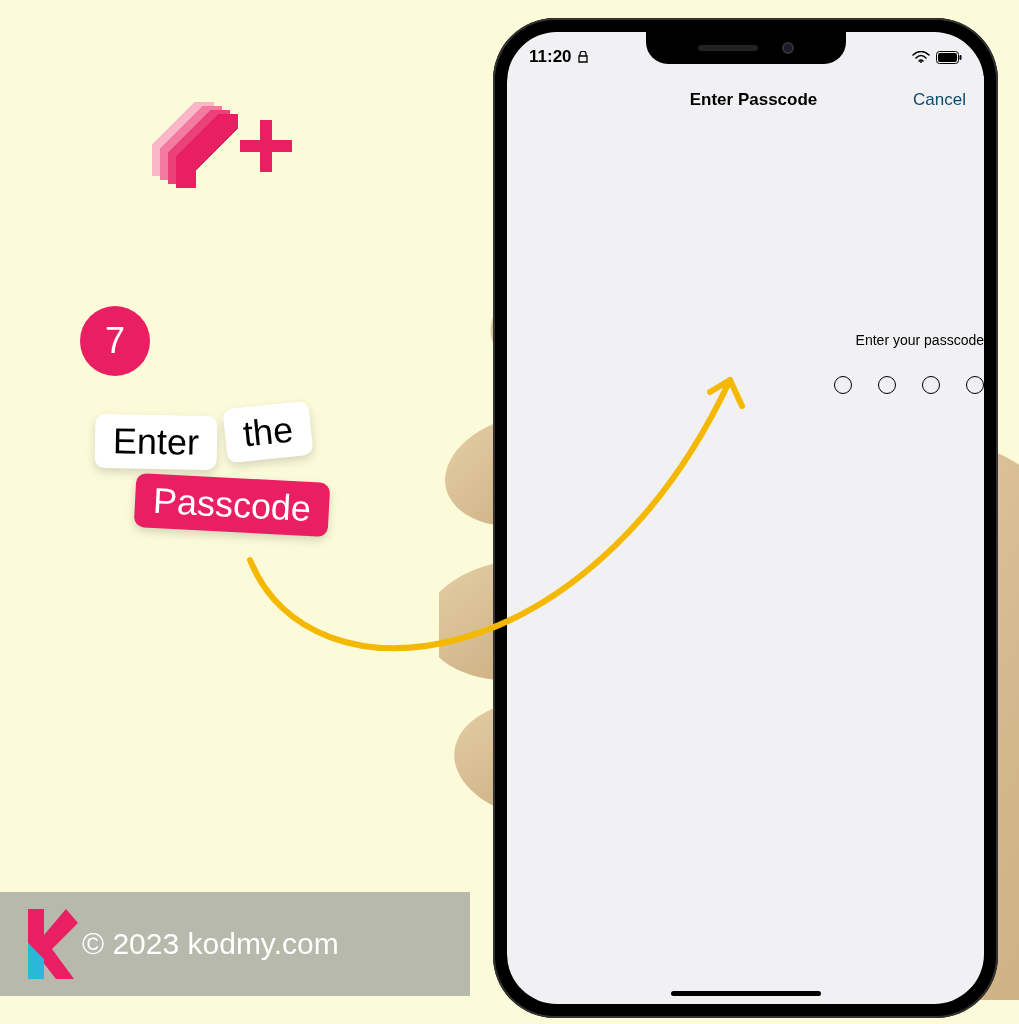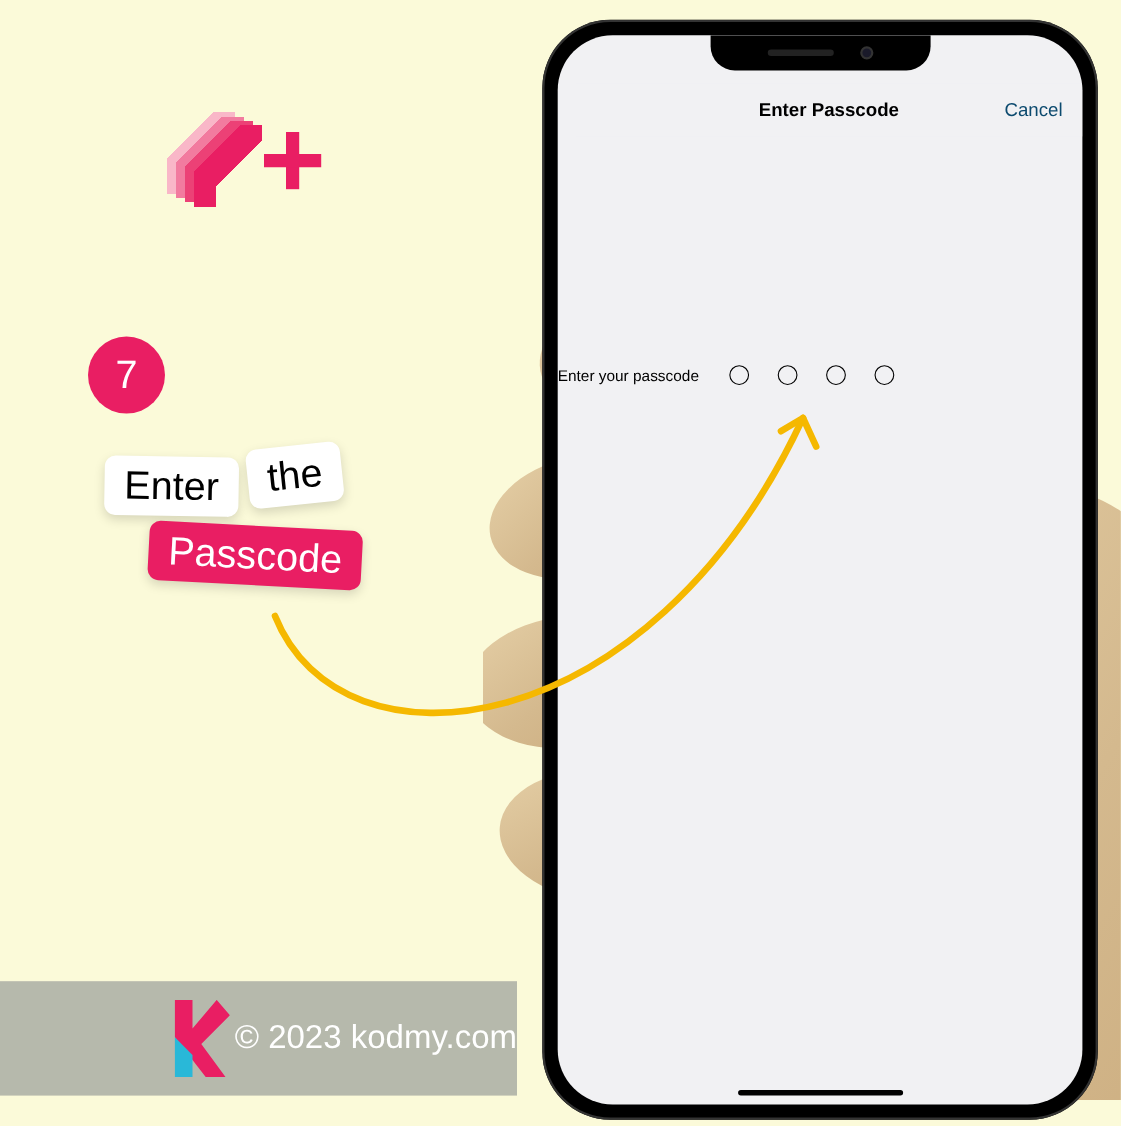--- a/index.html
+++ b/index.html
@@ -56,21 +56,20 @@
       position: absolute;
       bottom: 28px;
       left: 0;
       width: 470px;
       height: 104px;
       background: #b6b9ac;
       display: flex;
       align-items: center;
       gap: 4px;
       padding-left: 22px;
-      justify-content: flex-end;
     }
     .footer-text {
       color: #fff;
       font-size: 30px;
       font-weight: 500;
     }
     .footer-logo { width: 56px; height: 70px; }
 
     
     .hand { position: absolute; right: 0; top: 100px; width: 580px; height: 900px; }
@@ -125,21 +124,21 @@
       position:absolute; top:44px; left:16px; right:0; height:48px;
       display:flex; align-items:center; justify-content:center;
       background:#f1f1f3;
     }
     .nav-title { font-size:17px; font-weight:600; color:#000; }
     .nav-cancel { position:absolute; right:18px; top:14px; font-size:17px; color:#0c4a6e; }
 
     
     .pc-area {
       position:absolute; top:300px; left:0; right:0;
-      display:flex; align-items:center; gap:28px;
+      display:flex; flex-direction:column; align-items:flex-end; gap:28px;
     }
     .pc-prompt { font-size:14px; color:#000; }
     .dots { display:flex; gap:26px; }
     .dot {
       width:18px; height:18px; border-radius:50%;
       border:1.5px solid #000; background:transparent;
     }
 
     
     .home-ind {
@@ -194,20 +193,39 @@
 <div class="chip chip-the">the</div>
 <div class="chip chip-passcode">Passcode</div>
 
 <div class="phone">
   <div class="screen">
     <div class="notch">
       <div class="speaker"></div>
       <div class="camera"></div>
     </div>
 
+    <div class="status">
+      <div class="status-left">
+        <span>11:20</span>
+        <svg class="lock-ico" viewBox="0 0 10 12">
+          <path d="M2 5 V3 a3 3 0 0 1 6 0 V5 M1 5 h8 v6 h-8 Z" fill="none" stroke="#000" stroke-width="1.3"></path>
+        </svg>
+      </div>
+      <div class="status-right">
+        <svg width="18" height="12" viewBox="0 0 18 12">
+          <path d="M1 4 Q9 -3 17 4 M4 7 Q9 2 14 7 M7 10 Q9 8 11 10" fill="none" stroke="#000" stroke-width="1.6" stroke-linecap="round"></path>
+          <circle cx="9" cy="11" r="1" fill="#000"></circle>
+        </svg>
+        <svg width="26" height="13" viewBox="0 0 26 13">
+          <rect x="0.5" y="0.5" width="22" height="12" rx="3" fill="none" stroke="#000"></rect>
+          <rect x="2" y="2" width="19" height="9" rx="2" fill="#000"></rect>
+          <rect x="23.5" y="4" width="2" height="5" rx="1" fill="#000"></rect>
+        </svg>
+      </div>
+    </div>
 
     <div class="navbar">
       <div class="nav-title">Enter Passcode</div>
       <div class="nav-cancel">Cancel</div>
     </div>
 
     <div class="pc-area">
       <div class="pc-prompt">Enter your passcode</div>
       <div class="dots">
         <div class="dot"></div>

